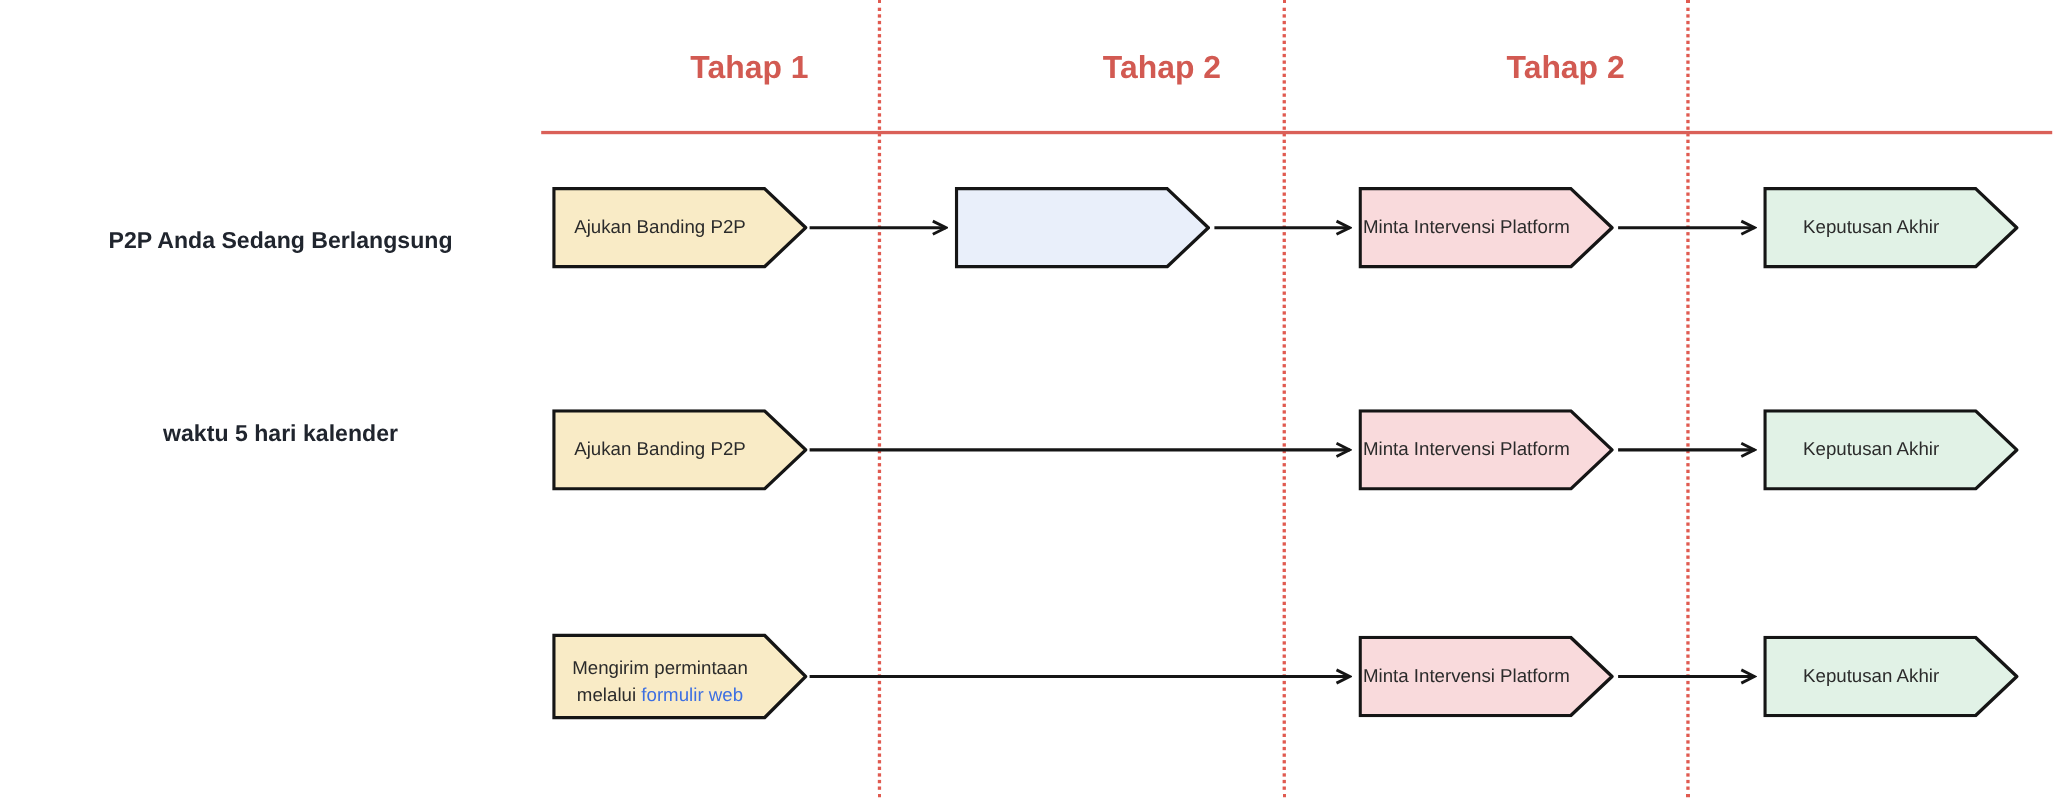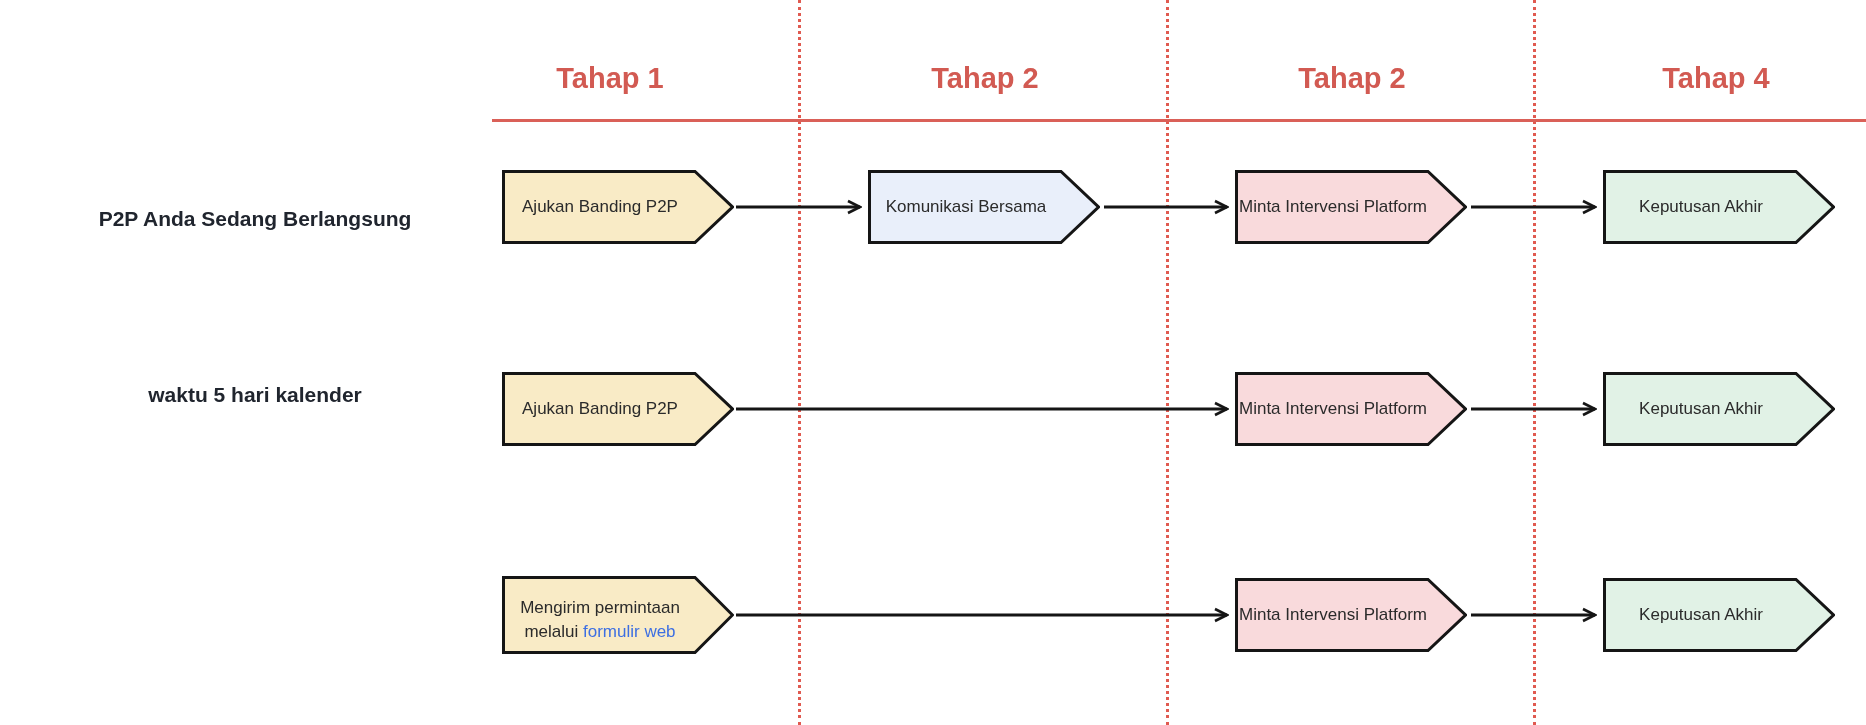--- a/index.html
+++ b/index.html
@@ -1,21 +1,21 @@
 <!DOCTYPE html>
 <html style="--header-red: #d25a52; --rule-red: #da6058; --divider-red: #e05a50; --box-border: #151515; --box-yellow: #f9ebc6; --box-blue: #e9effa; --box-pink: #f9dadc; --box-green: #e1f2e6; --link-blue: #3d6fe2; --label-dark: #20252e; --step-text: #2b2b2b;"><head>
 <meta charset="utf-8">
 <style>
   html,body{margin:0;padding:0;background:#ffffff;}
   body{font-family:"Liberation Sans","DejaVu Sans",sans-serif;}
   .canvas{position:relative;width:1866px;height:725px;background:#fff;overflow:hidden;}
 
   
-  .stage-header{position:absolute;top:60px;width:250px;height:36px;line-height:36px;
-    text-align:center;font-size:29px;font-weight:bold;color:var(--header-red);}
+  .stage-header{position:absolute;top:44px;width:250px;height:36px;line-height:36px;
+    text-align:right;font-size:29px;font-weight:bold;color:var(--header-red);}
 
   
   .hrule{position:absolute;left:492px;top:119px;width:1374px;height:3px;background:var(--rule-red);}
 
   
   .vdivider{position:absolute;top:0;height:725px;width:0;border-left:3px dotted var(--divider-red);}
 
   
   .row-label{position:absolute;left:15px;width:480px;text-align:center;
     font-size:21px;font-weight:bold;line-height:29px;color:var(--label-dark);}
@@ -43,21 +43,20 @@
 
 <div class="canvas">
 
   <div class="vdivider" style="left:798px"></div>
   <div class="vdivider" style="left:1166px"></div>
   <div class="vdivider" style="left:1533px"></div>
 
   <div class="stage-header" style="left:485px">Tahap 1</div>
   <div class="stage-header" style="left:860px">Tahap 2</div>
   <div class="stage-header" style="left:1227px">Tahap 2</div>
-  <div class="stage-header" style="left:1591px">Tahap 4</div>
 
   <div class="hrule"></div>
 
   <div class="row-label" style="top:204px">
     <div>P2P Anda Sedang Berlangsung</div>
   </div>
   <div class="row-label" style="top:380px">
     <div>waktu 5 hari kalender</div>
   </div>
 
@@ -82,21 +81,20 @@
   <div class="step-box" style="left:502px;top:170px;width:232px;height:74px">
     <svg width="232" height="74" viewBox="0 0 232 74">
       <polygon class="poly fill-yellow" points="1.5,1.5 193,1.5 230.5,37 193,72.5 1.5,72.5"></polygon>
     </svg>
     <div class="step-text">Ajukan Banding P2P</div>
   </div>
   <div class="step-box" style="left:868px;top:170px;width:232px;height:74px">
     <svg width="232" height="74" viewBox="0 0 232 74">
       <polygon class="poly fill-blue" points="1.5,1.5 193,1.5 230.5,37 193,72.5 1.5,72.5"></polygon>
     </svg>
-    <div class="step-text">Komunikasi Bersama</div>
   </div>
   <div class="step-box" style="left:1235px;top:170px;width:232px;height:74px">
     <svg width="232" height="74" viewBox="0 0 232 74">
       <polygon class="poly fill-pink" points="1.5,1.5 193,1.5 230.5,37 193,72.5 1.5,72.5"></polygon>
     </svg>
     <div class="step-text">Minta Intervensi Platform</div>
   </div>
   <div class="step-box" style="left:1603px;top:170px;width:232px;height:74px">
     <svg width="232" height="74" viewBox="0 0 232 74">
       <polygon class="poly fill-green" points="1.5,1.5 193,1.5 230.5,37 193,72.5 1.5,72.5"></polygon>

